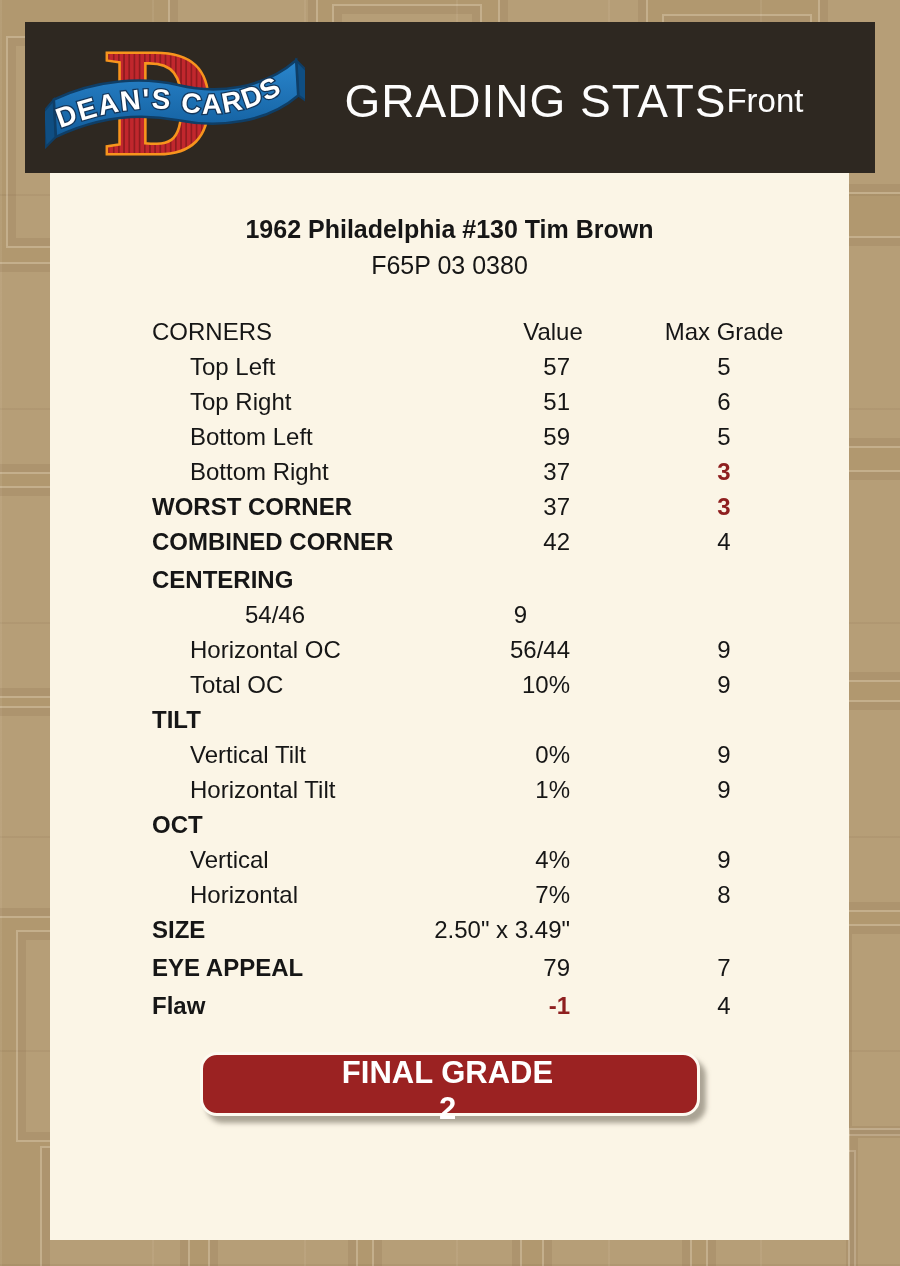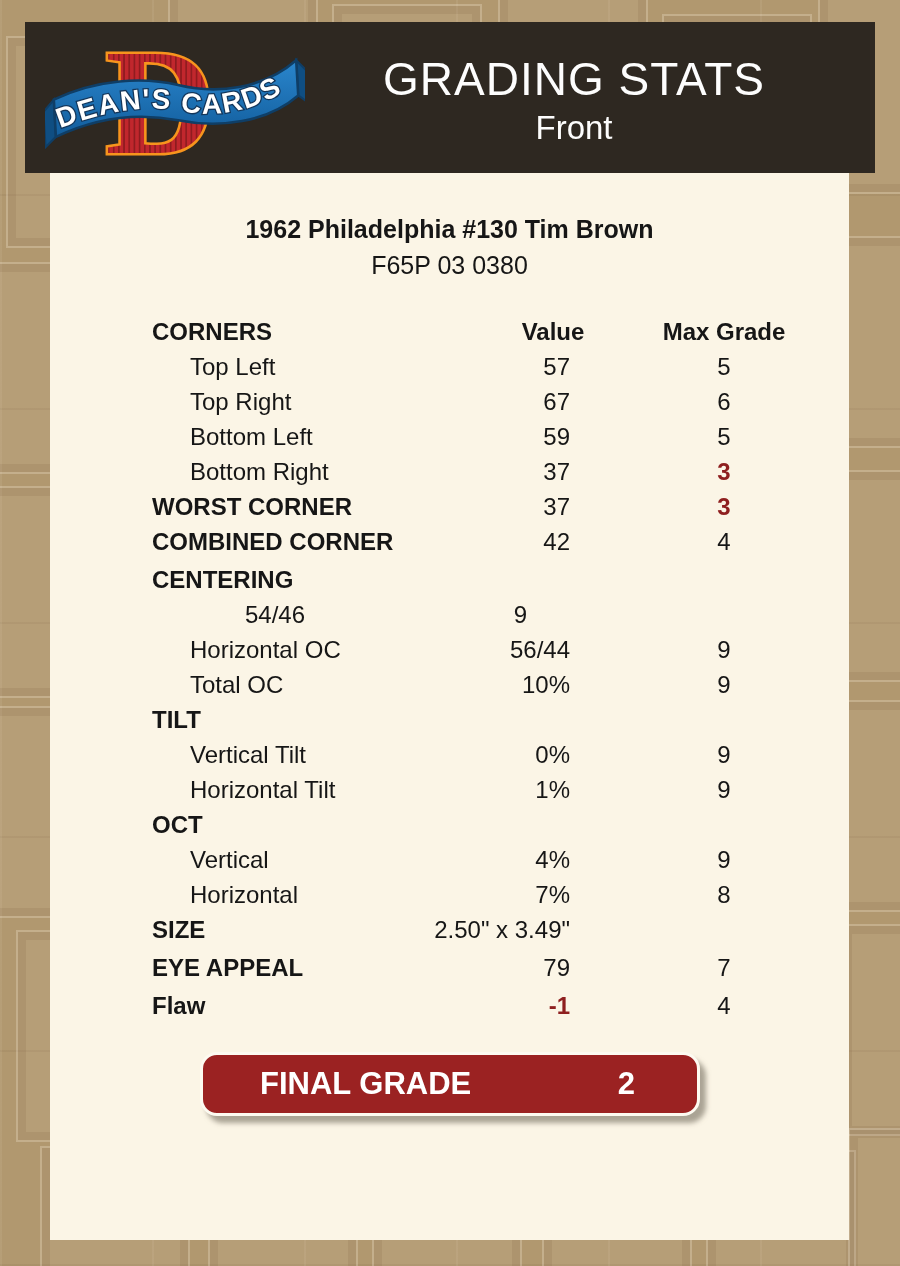--- a/index.html
+++ b/index.html
@@ -33,53 +33,54 @@
   }
   .header-bar{
     position:absolute;left:25px;top:22px;width:850px;height:151px;
     background:var(--header-bg);
     display:flex;align-items:center;
     z-index:2;
   }
   .logo-box{width:300px;height:151px;display:flex;align-items:center;justify-content:center;}
   .logo-box svg{display:block;}
   .title-box{
-    flex:1;display:flex;flex-direction:column;align-items:center;justify-content:center;
+    flex:1;display:flex;align-items:center;justify-content:center;
     padding:6px 52px 0 0;color:#fdfdfd;
   }
   .main-title{font-size:46px;line-height:54px;letter-spacing:1px;font-weight:normal;}
   .sub-title{font-size:33px;line-height:44px;font-weight:normal;}
   .panel{
     position:absolute;left:50px;top:173px;width:799px;height:1067px;
     background:var(--panel-bg);
     z-index:1;
   }
   .card-title{margin-top:38px;text-align:center;font-size:25px;line-height:36px;font-weight:bold;}
   .card-code{text-align:center;font-size:25px;line-height:36px;}
   .stats-table{margin:31px 0 0 102px;}
   .row{display:grid;grid-template-columns:236px 265px 142px;height:35px;line-height:35px;font-size:24px;}
   .row.gap{margin-top:3px;}
   .cell{white-space:nowrap;}
   .cell.label.indent{padding-left:38px;}
   .cell.value{text-align:right;padding-right:83px;}
   .cell.max{text-align:center;}
   .bold{font-weight:bold;}
   .redval{color:var(--value-red);font-weight:bold;}
-  .row-head .cell{font-weight:bold;}
+  .row-head .cell{font-weight:normal;}
   .row-head .cell.value{text-align:center;padding:0 0 0 65px;}
   .final-grade-btn{
     margin:29px 0 0 150px;width:500px;height:64px;
     background:var(--accent-red);
     border:3px solid #fdfaf1;
     border-radius:17px;
     box-shadow:6px 7px 5px rgba(104,96,82,0.55);
     display:flex;align-items:center;justify-content:space-between;
     padding:0 62px 0 57px;
     color:#ffffff;font-weight:bold;font-size:31px;
     cursor:pointer;
+    flex-direction:column;
   }
 </style>
 </head>
 <body>
 
 <div id="collage">
     <div class="bg-card" style="left: 6px; top: 36px;"></div>
     <div class="bg-card" style="left: 168px; top: -26px;"></div>
     <div class="bg-card" style="left: 332px; top: 4px;"></div>
     <div class="bg-card" style="left: 498px; top: -40px;"></div>
@@ -142,21 +143,21 @@
     </div>
     <div id="table-body">
   <div class="row">
     <div class="cell label indent">Top Left</div>
     <div class="cell value">57</div>
     <div class="cell max">5</div>
   </div>
 
   <div class="row">
     <div class="cell label indent">Top Right</div>
-    <div class="cell value">67</div>
+    <div class="cell value">51</div>
     <div class="cell max">6</div>
   </div>
 
   <div class="row">
     <div class="cell label indent">Bottom Left</div>
     <div class="cell value">59</div>
     <div class="cell max">5</div>
   </div>
 
   <div class="row">

